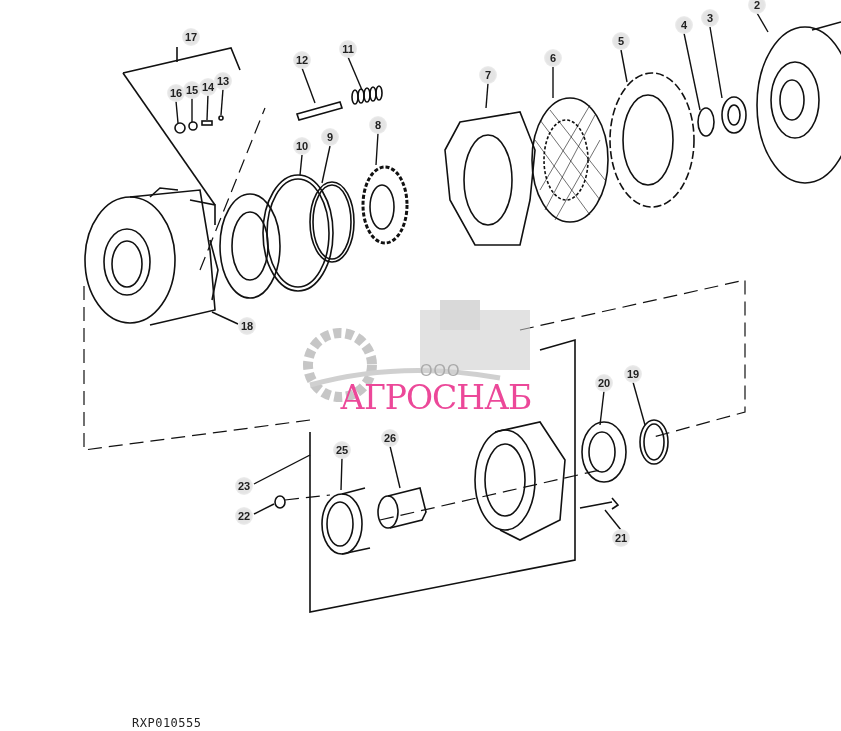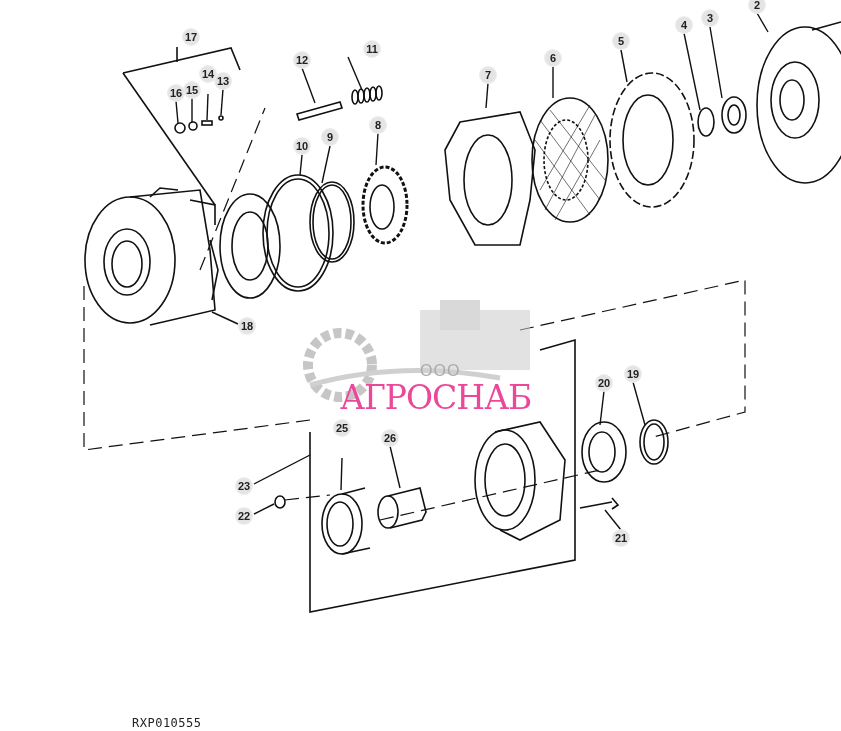--- a/index.html
+++ b/index.html
@@ -171,30 +171,30 @@
 <div id="callouts">
     <div class="callout" style="left: 757px; top: 5px;">2</div>
     <div class="callout" style="left: 710px; top: 18px;">3</div>
     <div class="callout" style="left: 684px; top: 25px;">4</div>
     <div class="callout" style="left: 621px; top: 41px;">5</div>
     <div class="callout" style="left: 553px; top: 58px;">6</div>
     <div class="callout" style="left: 488px; top: 75px;">7</div>
     <div class="callout" style="left: 378px; top: 125px;">8</div>
     <div class="callout" style="left: 330px; top: 137px;">9</div>
     <div class="callout" style="left: 302px; top: 146px;">10</div>
-    <div class="callout" style="left: 348px; top: 49px; margin-left: 24px;">11</div>
+    <div class="callout" style="left: 348px; top: 49px;">11</div>
     <div class="callout" style="left: 302px; top: 60px;">12</div>
     <div class="callout" style="left: 223px; top: 81px;">13</div>
-    <div class="callout" style="left: 208px; top: 74px;">14</div>
+    <div class="callout" style="left: 208px; top: 87px;">14</div>
     <div class="callout" style="left: 192px; top: 90px;">15</div>
     <div class="callout" style="left: 176px; top: 93px;">16</div>
     <div class="callout" style="left: 191px; top: 37px;">17</div>
     <div class="callout" style="left: 247px; top: 326px;">18</div>
     <div class="callout" style="left: 633px; top: 374px;">19</div>
     <div class="callout" style="left: 604px; top: 383px;">20</div>
     <div class="callout" style="left: 621px; top: 538px;">21</div>
     <div class="callout" style="left: 244px; top: 516px;">22</div>
     <div class="callout" style="left: 244px; top: 486px;">23</div>
-    <div class="callout" style="left: 342px; top: 428px;">25</div>
+    <div class="callout" style="left: 342px; top: 450px;">25</div>
     <div class="callout" style="left: 390px; top: 438px;">26</div>
   </div>
 
 <span class="ref">RXP010555</span>
 
 </body></html>

